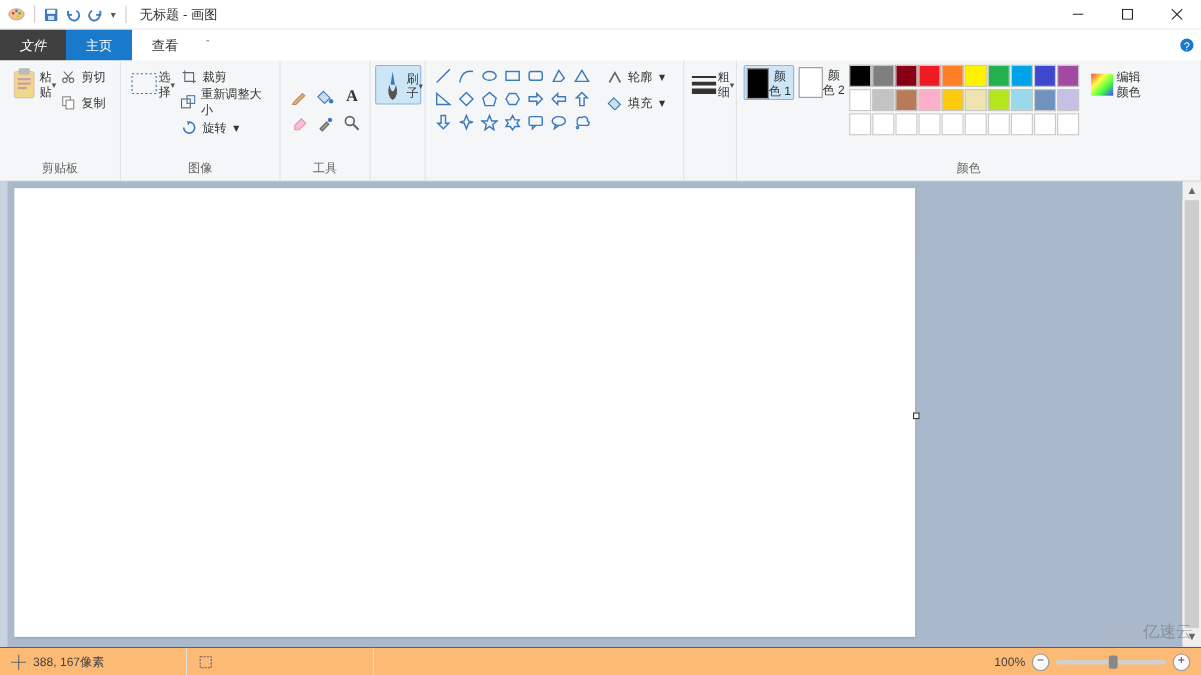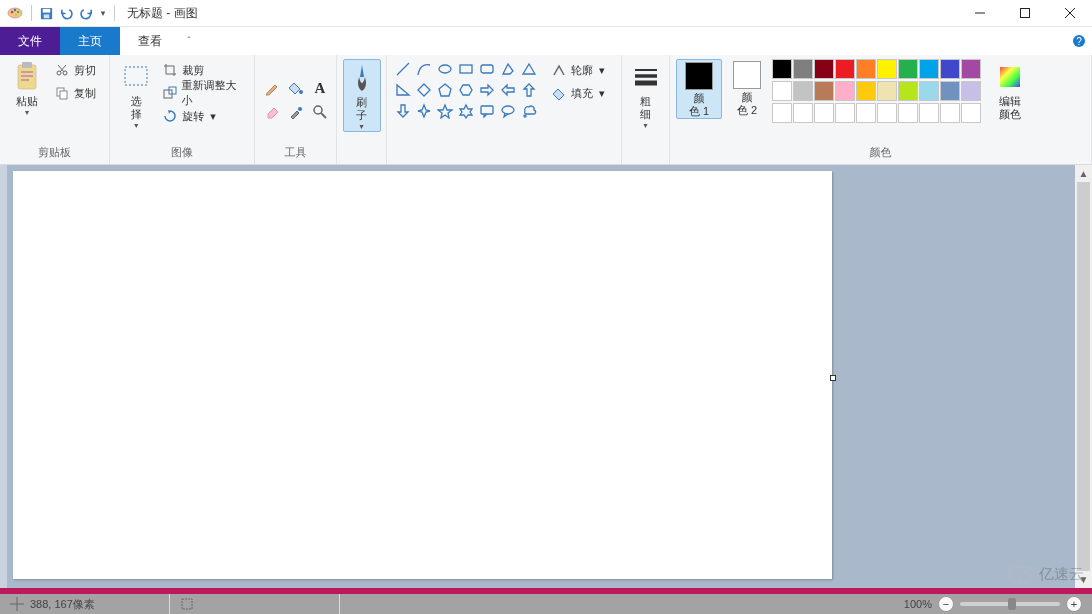--- a/index.html
+++ b/index.html
@@ -11,31 +11,31 @@
 .titlebar .qat-divider { width: 1px; height: 16px; background: #ccc; margin: 0 4px; }
 .titlebar .qat-btn { width: 20px; height: 20px; display: flex; align-items: center; justify-content: center; color: #0a5caa; cursor: pointer; }
 .titlebar .qat-arrow { color: #555; font-size: 9px; width: 14px; text-align: center; }
 .titlebar .title { margin-left: 8px; color: #333; font-size: 12px; }
 .titlebar .window-controls { margin-left: auto; display: flex; }
 .win-btn { width: 45px; height: 27px; display: flex; align-items: center; justify-content: center; color: #222; cursor: pointer; }
 
 
 .tabstrip { height: 28px; background: #fff; display: flex; align-items: stretch; }
 .tab { padding: 0 18px; display: flex; align-items: center; color: #333; cursor: pointer; }
-.tab.file { background: #4c1d95; color: #fff; }
+.tab.file { background: #404040; color: #fff; font-style: italic; }
 .tab.active { background: #1979ca; color: #fff; }
 .tabstrip .help { margin-left: auto; width: 26px; color: #0a5caa; display: flex; align-items: center; justify-content: center; cursor: pointer; }
 .tabstrip .collapse { width: 18px; color: #777; display: flex; align-items: center; justify-content: center; cursor: pointer; font-size: 10px; }
 
 
 .ribbon { height: 110px; background: #f5f6f7; border-bottom: 1px solid #dadbdc; display: flex; }
 .group { display: flex; flex-direction: column; border-right: 1px solid #e2e3e4; }
 .group-body { flex: 1; display: flex; align-items: flex-start; padding: 4px 6px 2px 6px; gap: 2px; }
 .group-label { text-align: center; font-size: 11px; color: #666; padding: 2px 4px 4px 4px; }
-.big-btn { display: flex; flex-direction: column; align-items: center; width: 42px; padding: 2px 2px 0 2px; cursor: pointer; }
+.big-btn { display: flex; flex-direction: row; align-items: center; width: 42px; padding: 2px 2px 0 2px; cursor: pointer; }
 .big-btn .ico { width: 32px; height: 32px; display: flex; align-items: center; justify-content: center; }
 .big-btn .lbl { font-size: 11px; line-height: 13px; color: #333; text-align: center; margin-top: 2px; }
 .big-btn .arr { font-size: 8px; color: #555; }
 .col { display: flex; flex-direction: column; gap: 1px; }
 .small-btn { height: 22px; display: flex; align-items: center; gap: 4px; padding: 0 4px; cursor: pointer; color: #333; font-size: 11px; }
 .small-btn .ic { width: 16px; height: 16px; display: flex; align-items: center; justify-content: center; }
 
 .shapes-grid { display: grid; grid-template-columns: repeat(7, 20px); grid-auto-rows: 20px; gap: 1px; }
 .shape-cell { width: 20px; height: 20px; display: flex; align-items: center; justify-content: center; border: 0; cursor: pointer; color: #3a7abd; }
 .shape-cell svg { stroke: #3a7abd; fill: none; stroke-width: 1.3; }
@@ -59,21 +59,21 @@
 .workspace .left-ruler { width: 7px; background: #c9d2df; }
 .canvas-scroll { flex: 1; overflow: auto; background: #a9b8cb; padding: 6px; }
 .canvas { background: #fff; width: 819px; height: 408px; box-shadow: 1px 1px 2px rgba(0,0,0,.25); position: relative; }
 .canvas-handle { position: absolute; width: 6px; height: 6px; background: #fff; border: 1px solid #333; }
 .vscroll { width: 17px; background: #f0f0f0; display: flex; flex-direction: column; }
 .vscroll .sbtn { height: 17px; display: flex; align-items: center; justify-content: center; color: #666; font-size: 10px; cursor: pointer; }
 .vscroll .track { flex: 1; background: #f0f0f0; position: relative; }
 .vscroll .thumb { position: absolute; left: 2px; right: 2px; top: 0; height: 100%; background: #cdcdcd; }
 
 
-.statusbar { height: 26px; background: #a3a3a3; border-top: 6px solid #be185d; display: flex; align-items: center; font-size: 11px; color: #444; }
+.statusbar { height: 26px; background: #fdba74; border-top: 1px solid #be185d; display: flex; align-items: center; font-size: 11px; color: #444; }
 .statusbar .seg { display: flex; align-items: center; gap: 6px; padding: 0 10px; height: 100%; border-right: 1px solid #dcdcdc; min-width: 90px; }
 .zoom { margin-left: auto; display: flex; align-items: center; gap: 6px; padding-right: 10px; }
 .zoom .circle-btn { width: 16px; height: 16px; border: 1px solid #999; border-radius: 50%; display: flex; align-items: center; justify-content: center; font-size: 11px; line-height: 1; cursor: pointer; background: #fafafa; }
 .zoom .track { width: 100px; height: 4px; background: #d0d0d0; position: relative; border-radius: 2px; }
 .zoom .thumb { position: absolute; left: 48px; top: -4px; width: 8px; height: 12px; background: #888; border-radius: 2px; cursor: pointer; }
 
 .watermark { position: absolute; right: 8px; bottom: 30px; opacity: .4; font-size: 15px; color: #555; display: flex; align-items: center; gap: 4px; pointer-events: none; }
 .watermark .wm-icon { width: 28px; height: 18px; border: 2px solid #bbb; border-radius: 10px; position: relative; }
 .watermark .wm-icon::after { content: ""; position: absolute; right: 3px; top: 3px; width: 8px; height: 8px; border: 2px solid #bbb; border-radius: 50%; }
 

